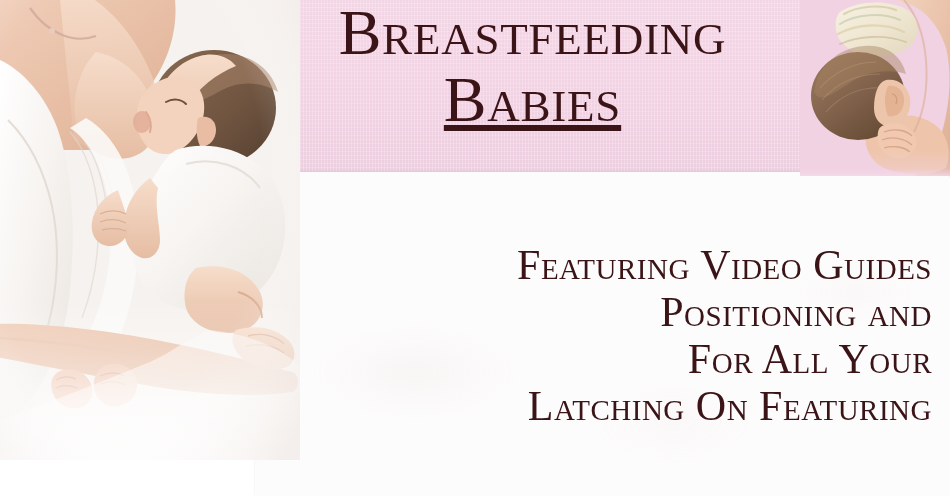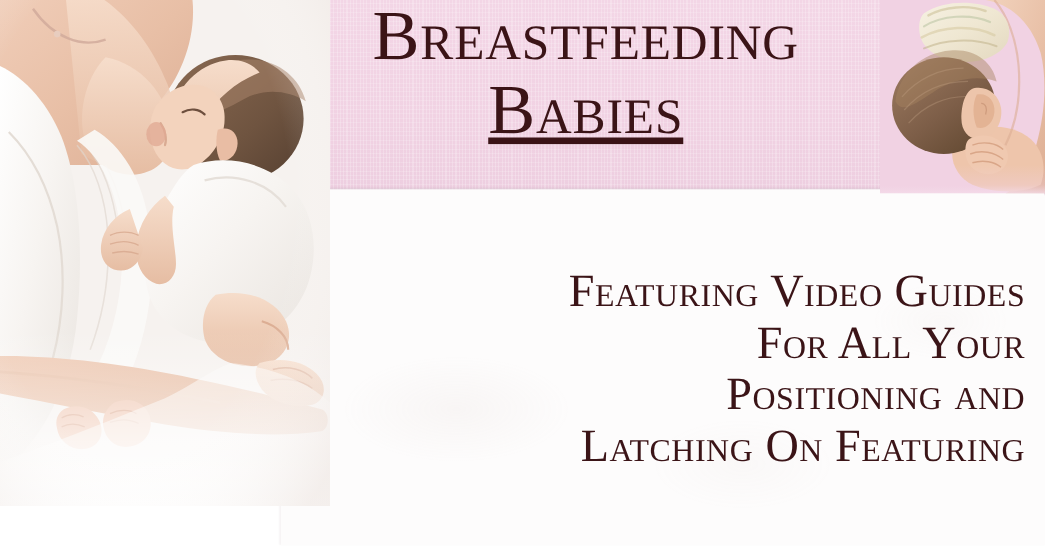--- a/index.html
+++ b/index.html
@@ -316,18 +316,18 @@
     </svg>
   </div>
 
   <div class="title-block">
     <div class="title-line l1">Breastfeeding</div>
     <div class="title-line l2">Babies</div>
   </div>
 
   <div class="subtitle-block">
     <div class="sub-line">Featuring Video Guides</div>
+    <div class="sub-line">Positioning and</div>
     <div class="sub-line">For All Your</div>
-    <div class="sub-line">Positioning and</div>
     <div class="sub-line">Latching On Featuring</div>
   </div>
 
 </div>
 
 </body></html>

